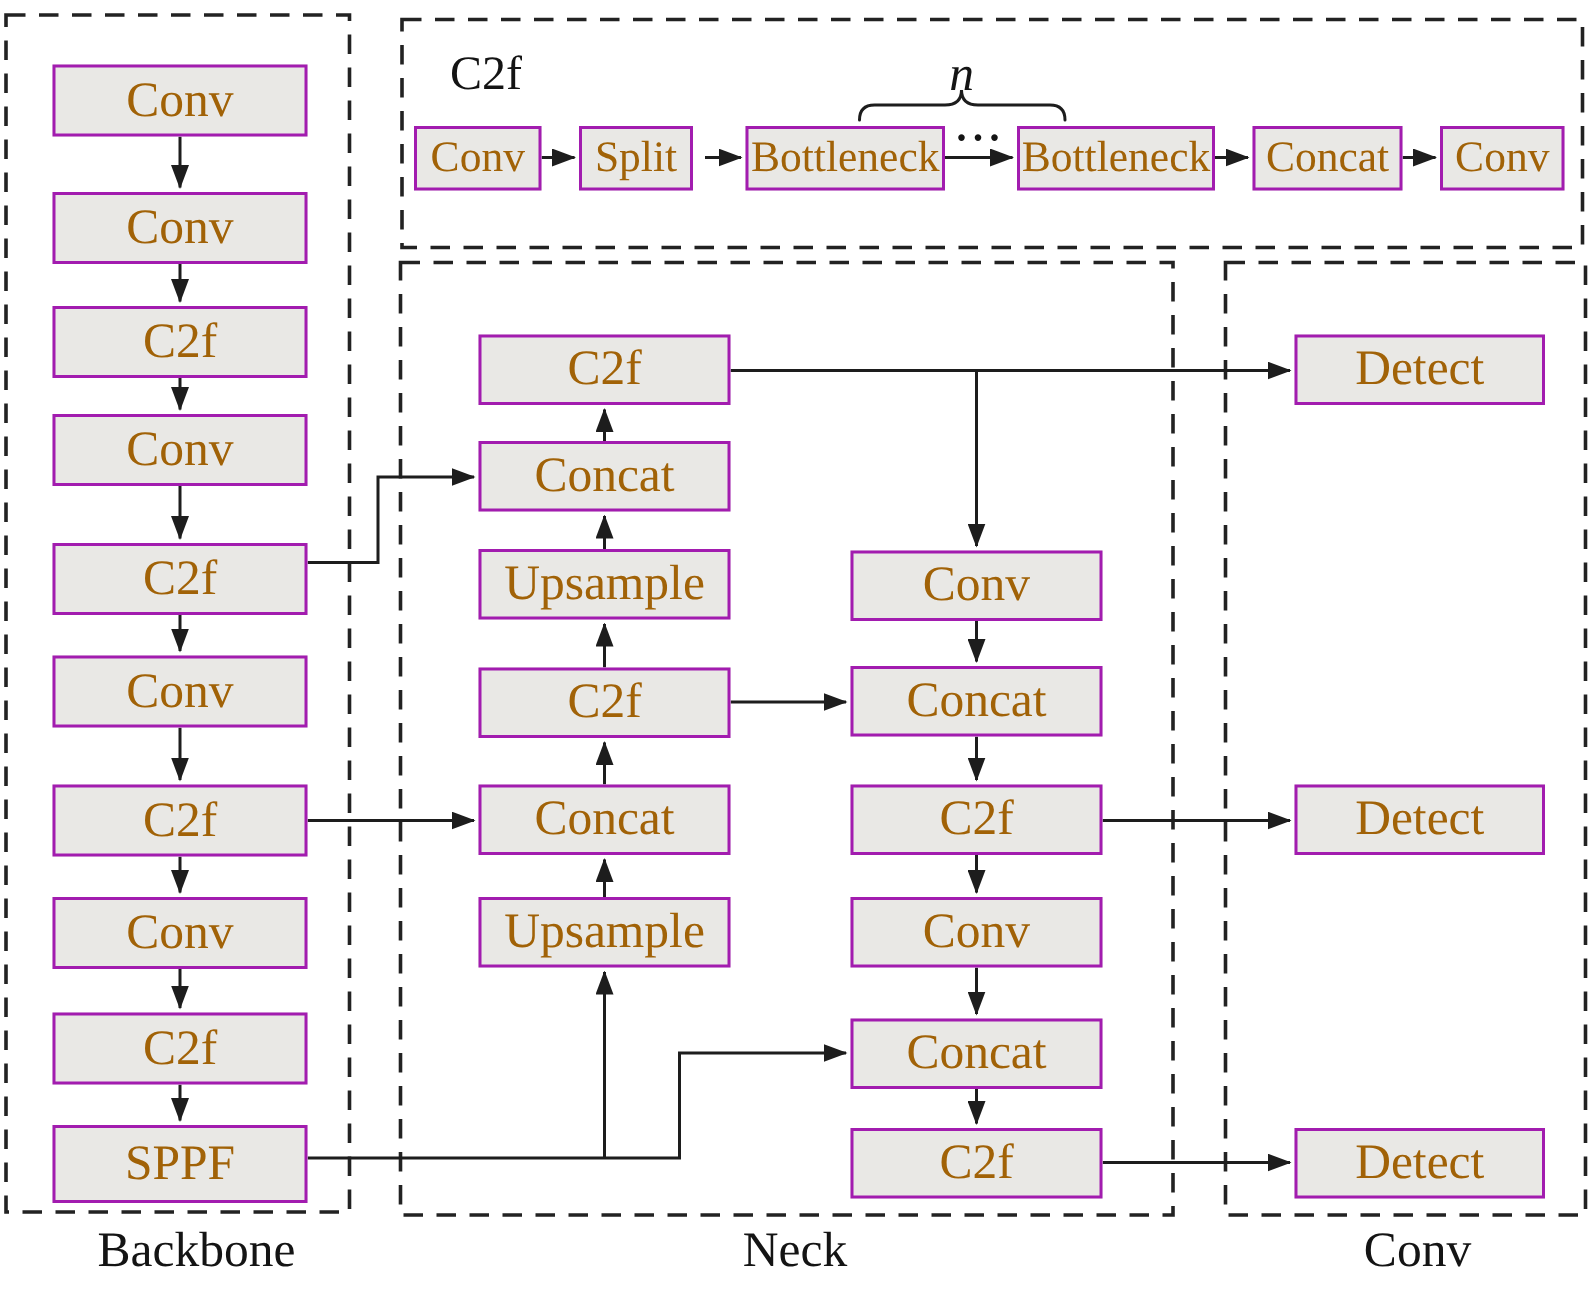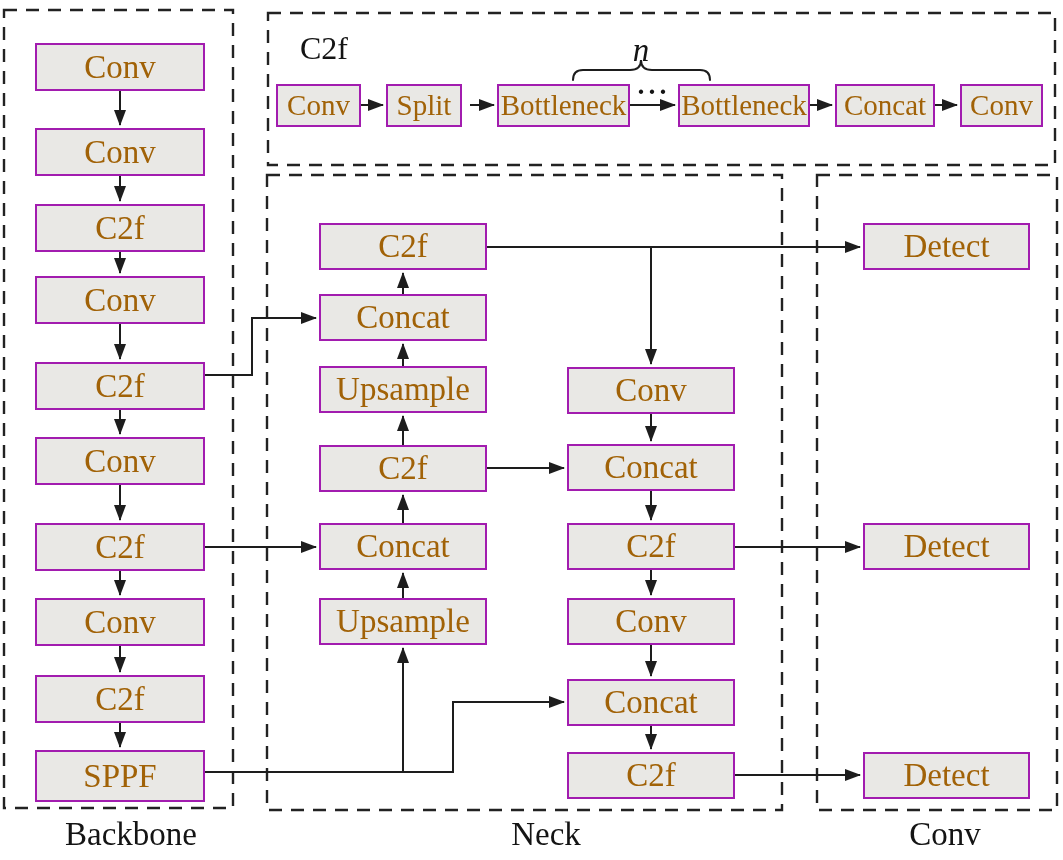--- a/index.html
+++ b/index.html
@@ -144,16 +144,16 @@
   <div class="node" style="left:567px;top:523px;width:168px;height:47px">C2f</div>
   <div class="node" style="left:567px;top:598px;width:168px;height:47px">Conv</div>
   <div class="node" style="left:567px;top:679px;width:168px;height:47px">Concat</div>
   <div class="node" style="left:567px;top:752px;width:168px;height:47px">C2f</div>
 
   <div class="node" style="left:863px;top:223px;width:167px;height:47px">Detect</div>
   <div class="node" style="left:863px;top:523px;width:167px;height:47px">Detect</div>
   <div class="node" style="left:863px;top:752px;width:167px;height:47px">Detect</div>
 
   <div class="sec-label" style="left:131px;top:816px">Backbone</div>
-  <div class="sec-label" style="left:546px;top:816px">Neck</div>
+  <div class="sec-label" style="left:530px;top:816px">Neck</div>
   <div class="sec-label" style="left:945px;top:816px">Conv</div>
 
 </div>
 
 </body></html>

